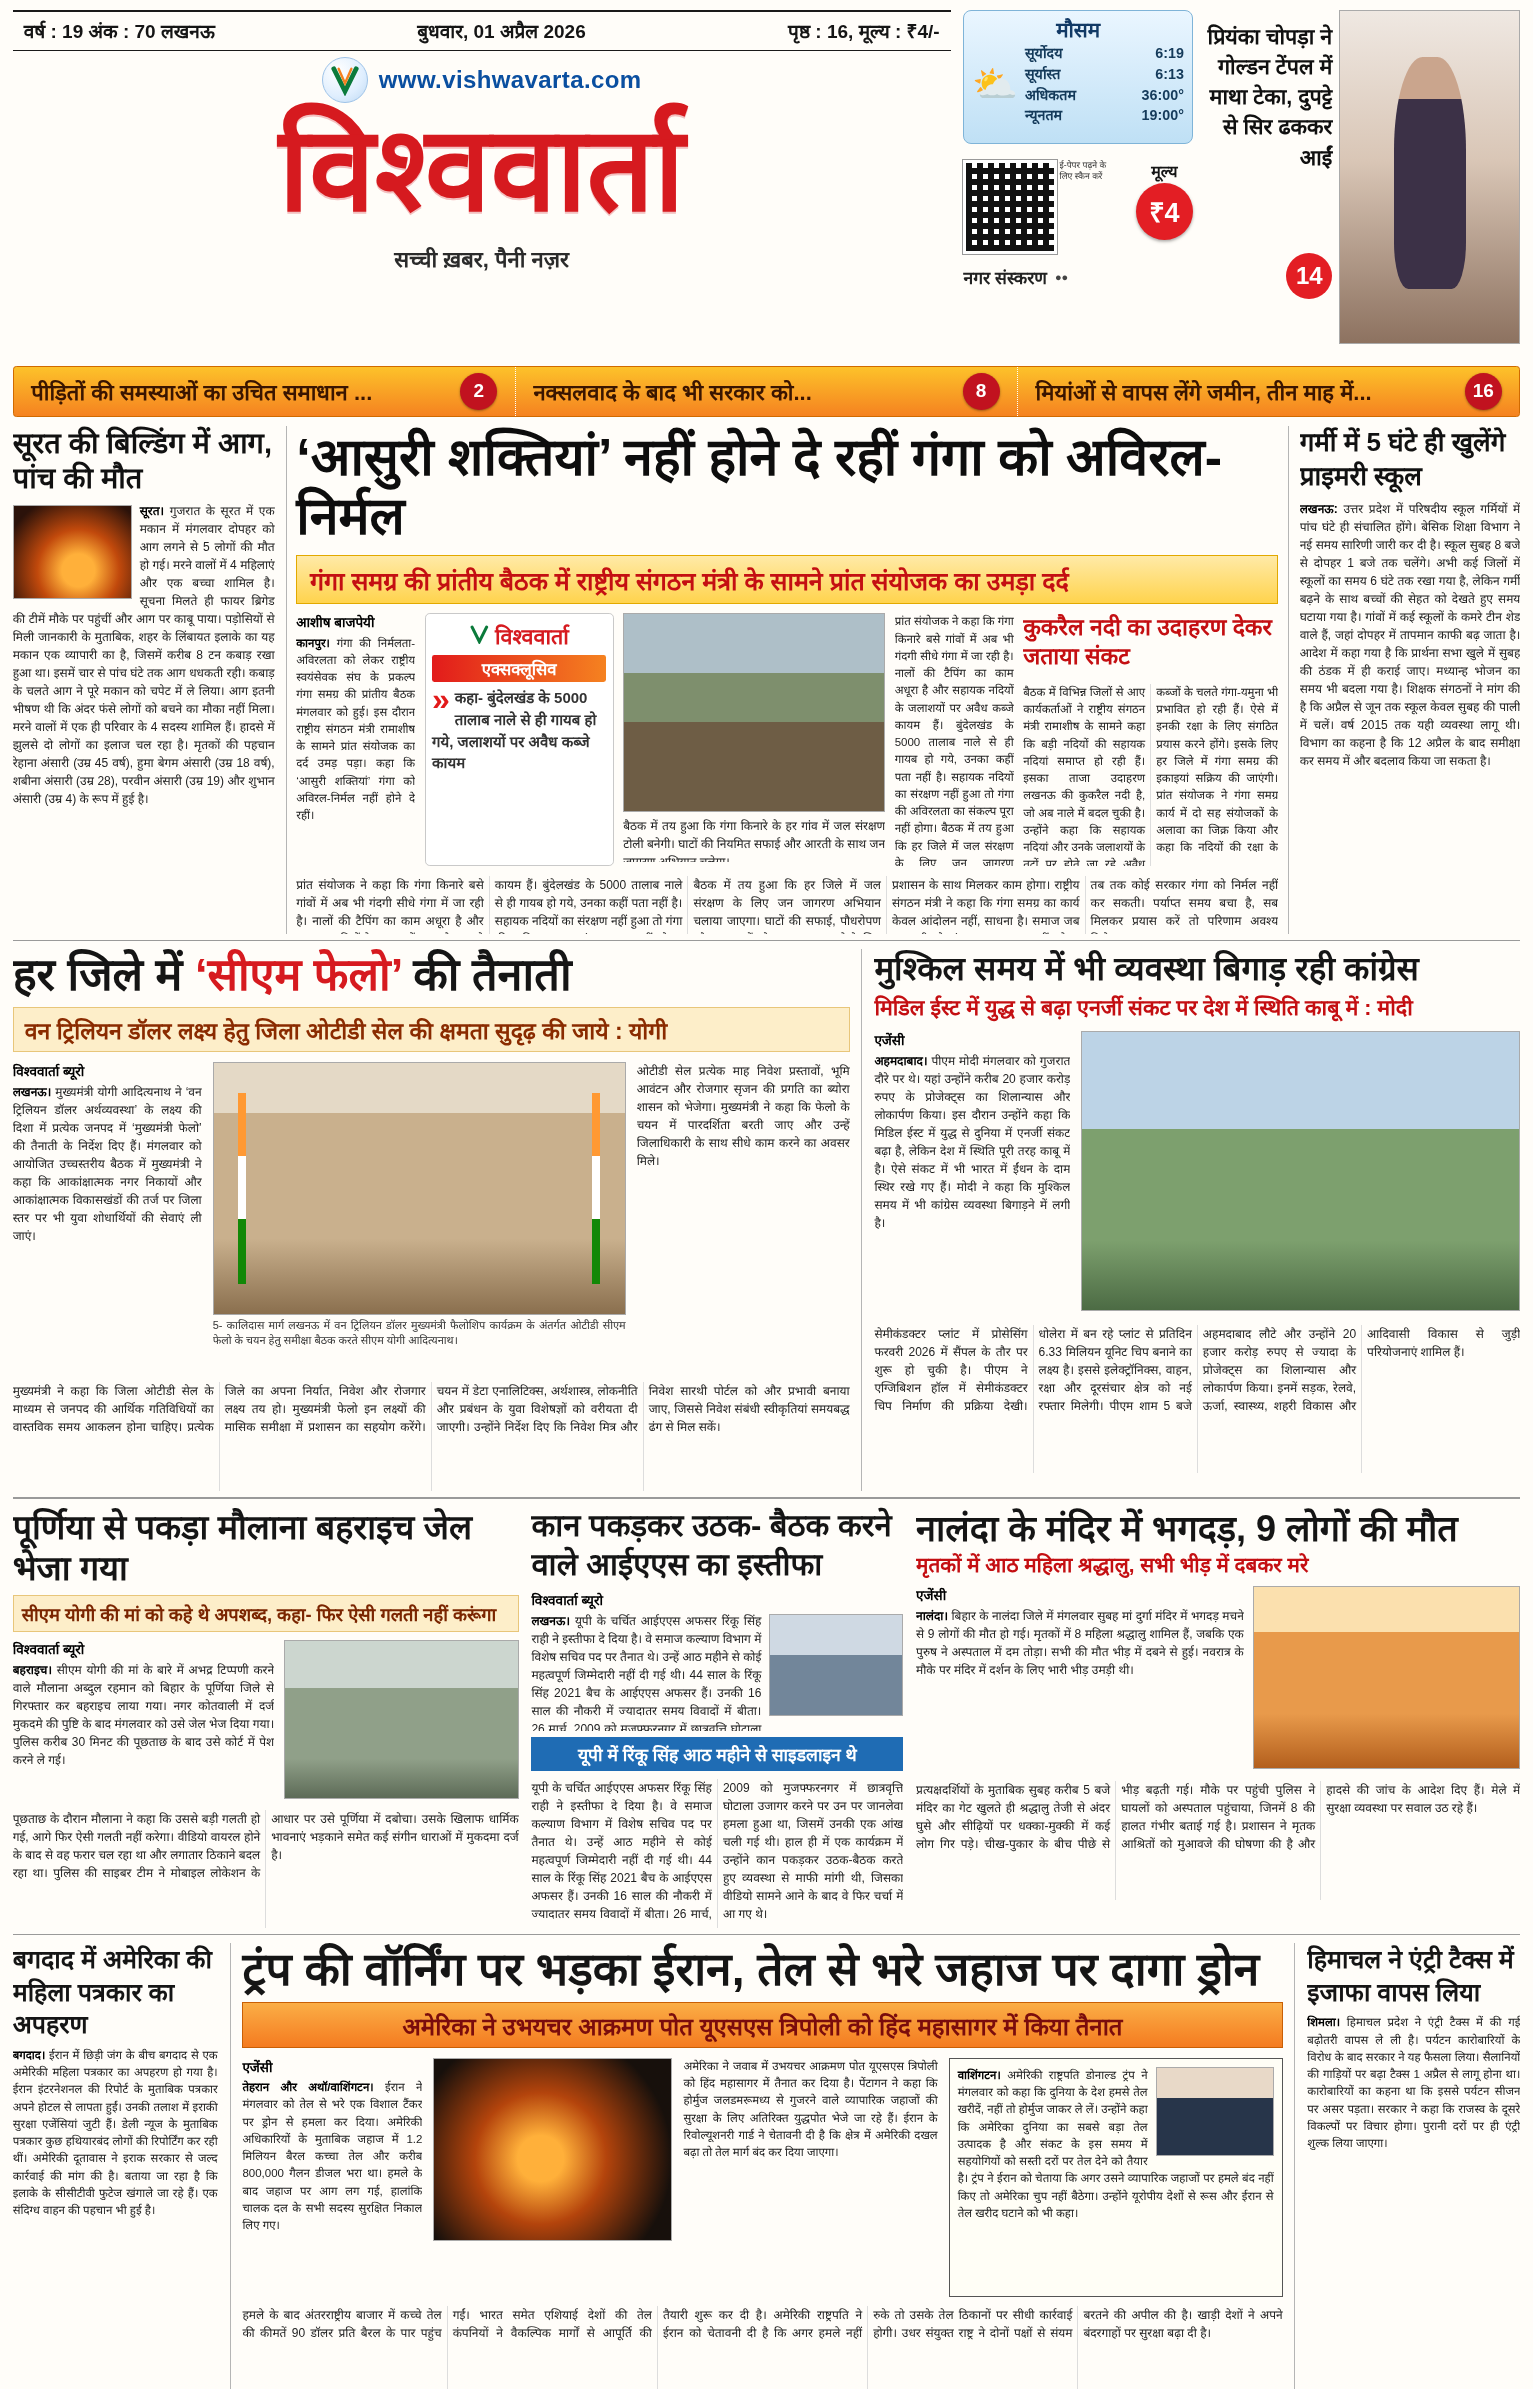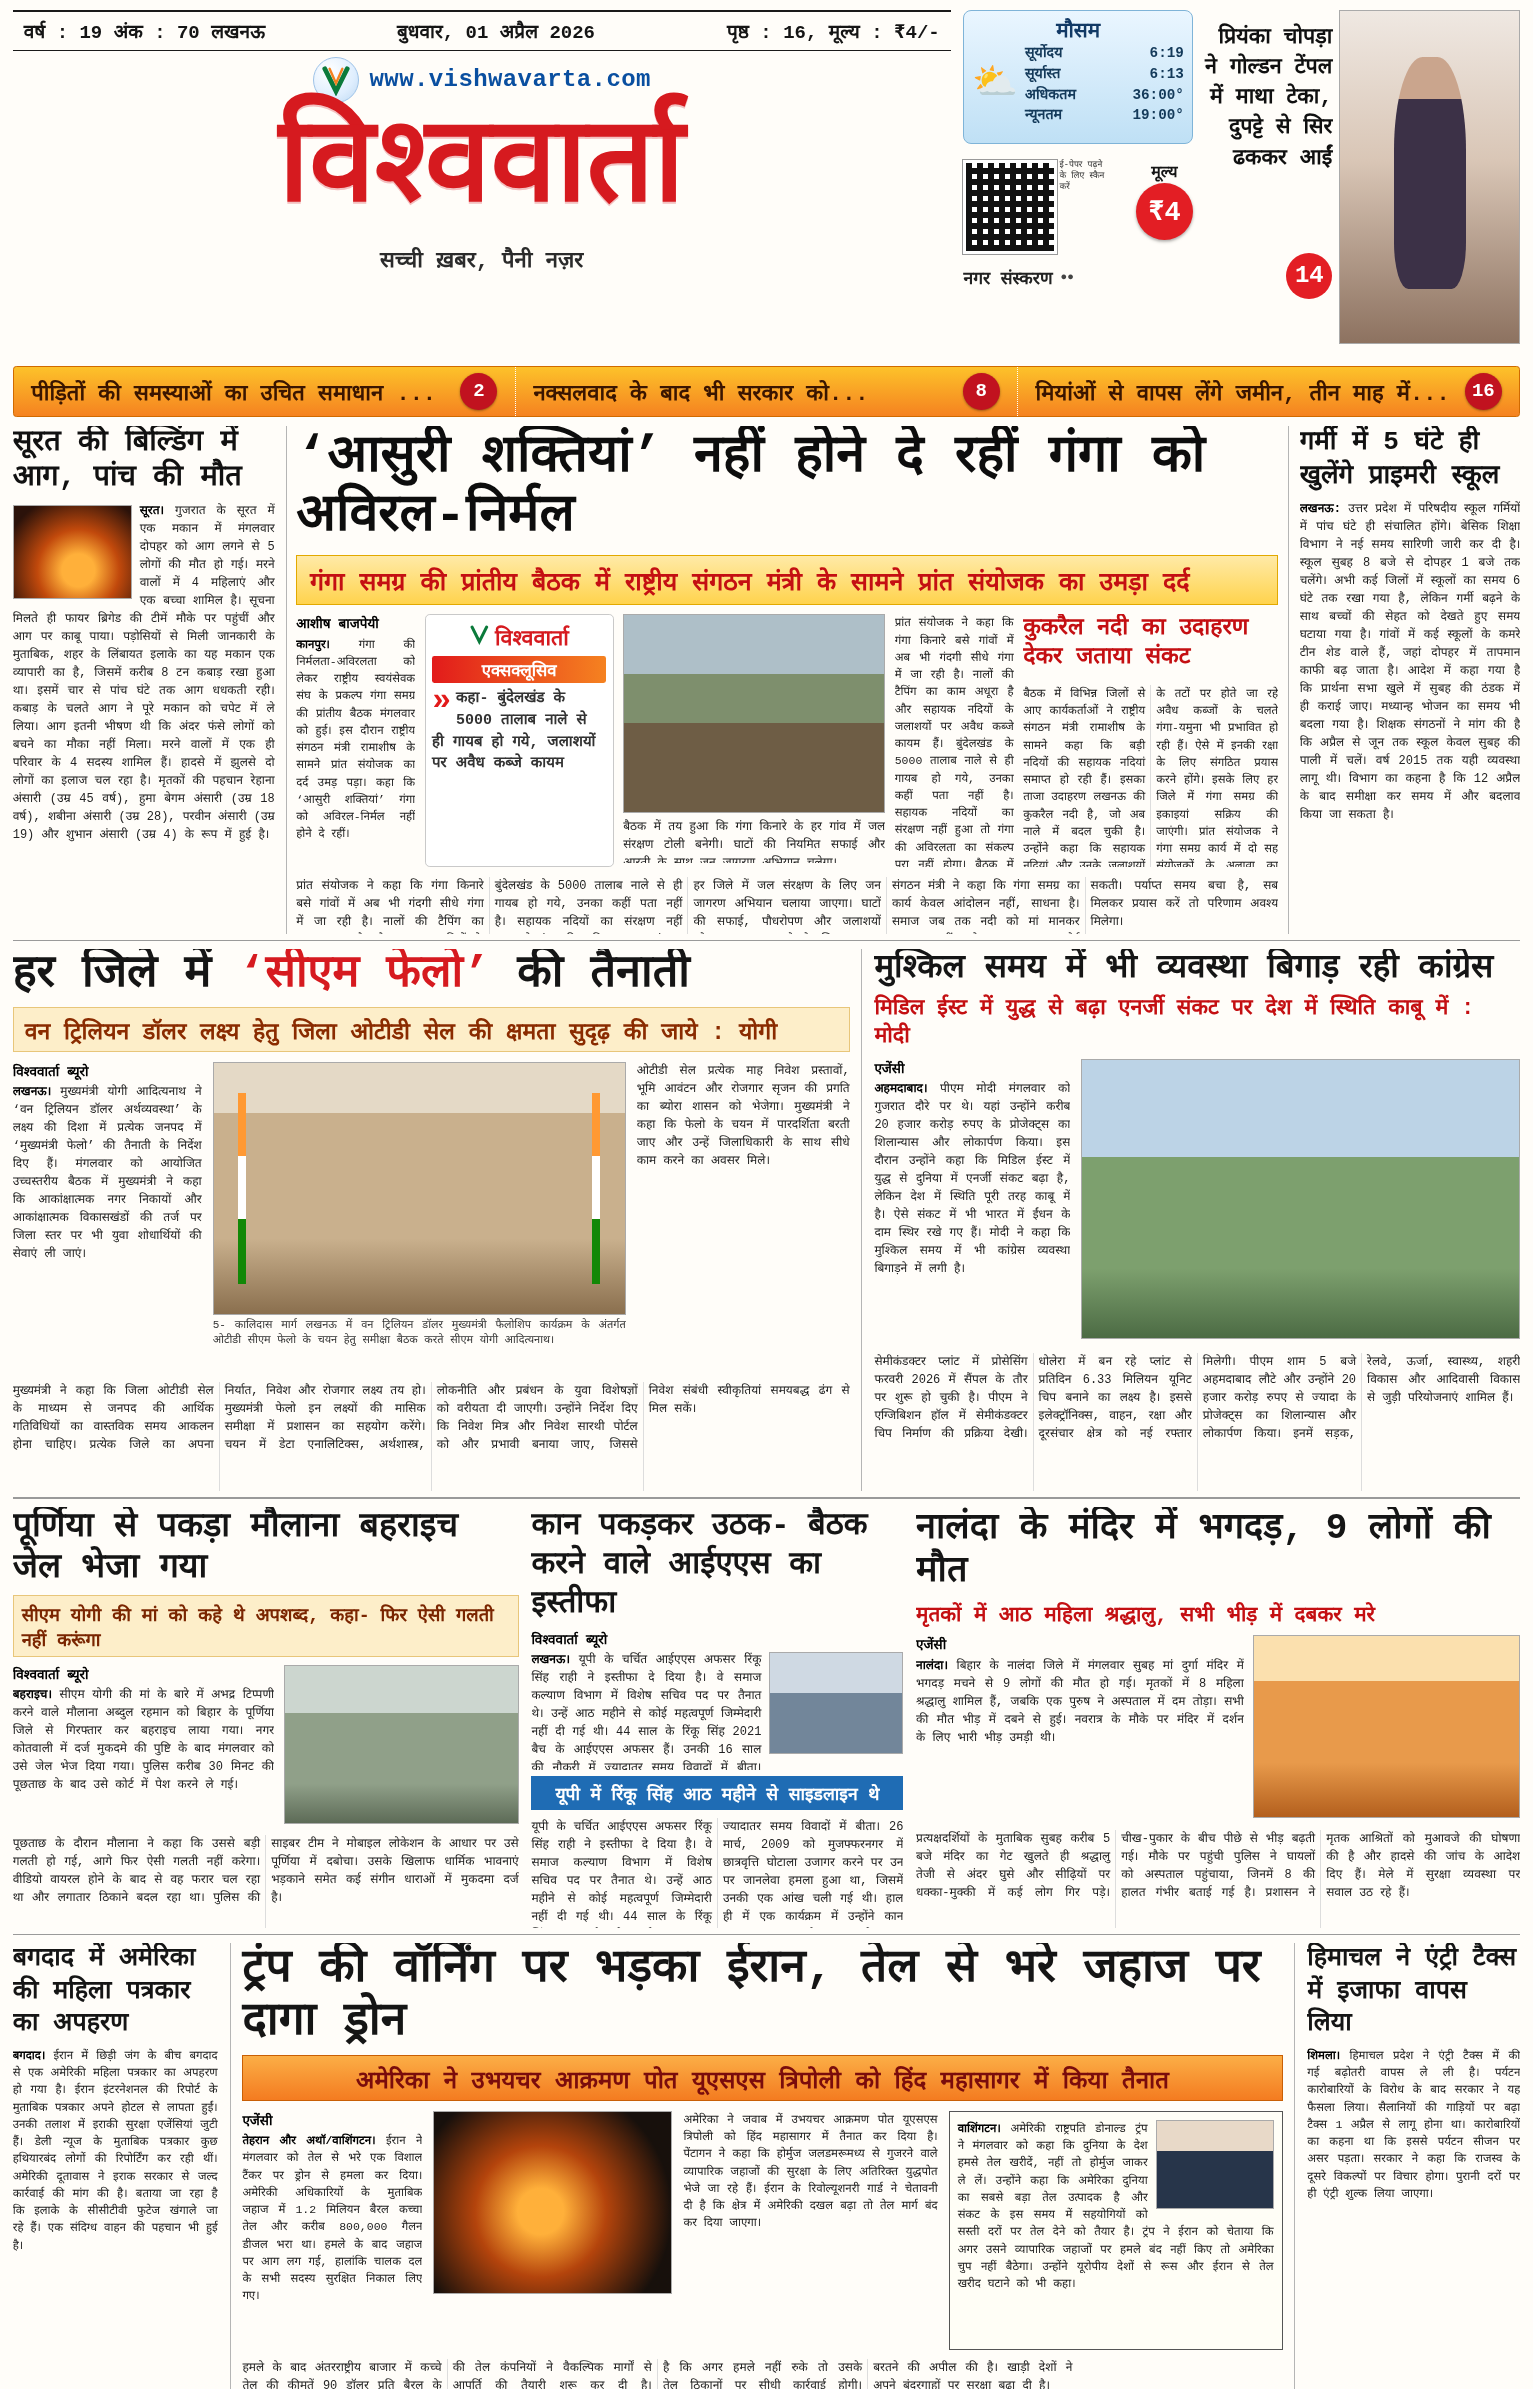--- a/index.html
+++ b/index.html
@@ -1,18 +1,18 @@
 <!DOCTYPE html>
 <html style="font-size:12.7px"><head>
 <meta charset="utf-8">
 <style>
   *{margin:0;padding:0;box-sizing:border-box}
   html,body{background:#dcdcdc}
   .page{width:1533px;height:2389px;margin:0 auto;background:#fffdf9;color:#151515;
-        font-family:Liberation Mono, monospace;padding:9.5px 12.7px 0;overflow:hidden;position:relative}
+        font-family:Liberation Sans, sans-serif;padding:9.5px 12.7px 0;overflow:hidden;position:relative}
   .clip{overflow:hidden}
   .jtext{text-align:justify;font-size:12px;line-height:1.5;color:#222}
   .jtext b{color:#000}
   .rule-b{border-bottom:0.8px solid #9a9a9a}
 
   
   .masthead{display:flex;height:348px}
   .mast-left{width:946px;flex:0 0 auto;padding-right:8px}
   .topbar{display:flex;justify-content:space-between;align-items:center;border-top:2.4px solid #1a1a1a;border-bottom:1.6px solid #1a1a1a;
           font-weight:bold;font-size:19px;height:41px;padding:0 11px}
@@ -115,21 +115,21 @@
   
   .row3{display:grid;grid-template-columns:506px 372px 1fr;column-gap:12.7px;height:436px;padding:8px 0 6.4px;border-top:0.8px solid #9a9a9a}
   .maulana-hl{font-size:34px;font-weight:bold;line-height:1.2}
   .maulana-deck{background:#fdeec9;border:0.8px solid #e8c67a;color:#7a2500;font-weight:bold;font-size:18.3px;padding:4.8px 8px;margin:6.4px 0 8px}
   .maulana-grid{display:grid;grid-template-columns:1fr 235px;column-gap:9.5px;height:164px}
   .ph-maulana{width:100%;height:159px;background:linear-gradient(180deg,#ccd6cf 0 30%,#90a089 30% 75%,#5d6b57 100%)}
   .ias-hl{font-size:31px;font-weight:bold;line-height:1.25}
   .ph-ias{float:right;width:134px;height:102px;margin:1.6px 0 4.8px 8px;background:linear-gradient(180deg,#cfd9e3 0 40%,#72869a 40% 100%)}
   .ias-strip{background:#1f6cb4;color:#fff;font-weight:bold;font-size:17.5px;text-align:center;padding:4.8px 6.4px;margin:6.4px 0 8px}
   .nalanda-hl{font-size:36px;font-weight:bold;line-height:1.2}
-  .nalanda-deck{color:#c40f12;font-weight:bold;font-size:20.7px;margin:6px 0 8px}
+  .nalanda-deck{color:#c40f12;font-weight:bold;font-size:20.7px;margin:0 0 8px}
   .nalanda-grid{display:grid;grid-template-columns:1fr 267px;column-gap:9.5px;height:188px}
   .ph-temple{width:100%;height:183px;background:linear-gradient(180deg,#fbe0ae 0 25%,#e89a4b 25% 70%,#b35f1d 100%)}
 
   
   .row4{display:grid;grid-template-columns:205px 1fr 213px;column-gap:12.7px;height:468px;padding:8px 0 0;border-top:0.8px solid #9a9a9a}
   .row4 > .mid{border-left:0.8px solid #b5b5b5;border-right:0.8px solid #b5b5b5;padding:0 11px}
   .small-hl{font-size:25px;font-weight:bold;line-height:1.3;margin-bottom:6.4px}
   .iran-hl{font-size:46px;font-weight:bold;line-height:1.15}
   .iran-deck{background:linear-gradient(180deg,#fbae46,#f47b20);border:0.8px solid #c95f05;color:#7a0c0c;
              font-weight:bold;font-size:24px;padding:5.6px 12.7px;margin:6.4px 0 9.5px;text-align:center}

